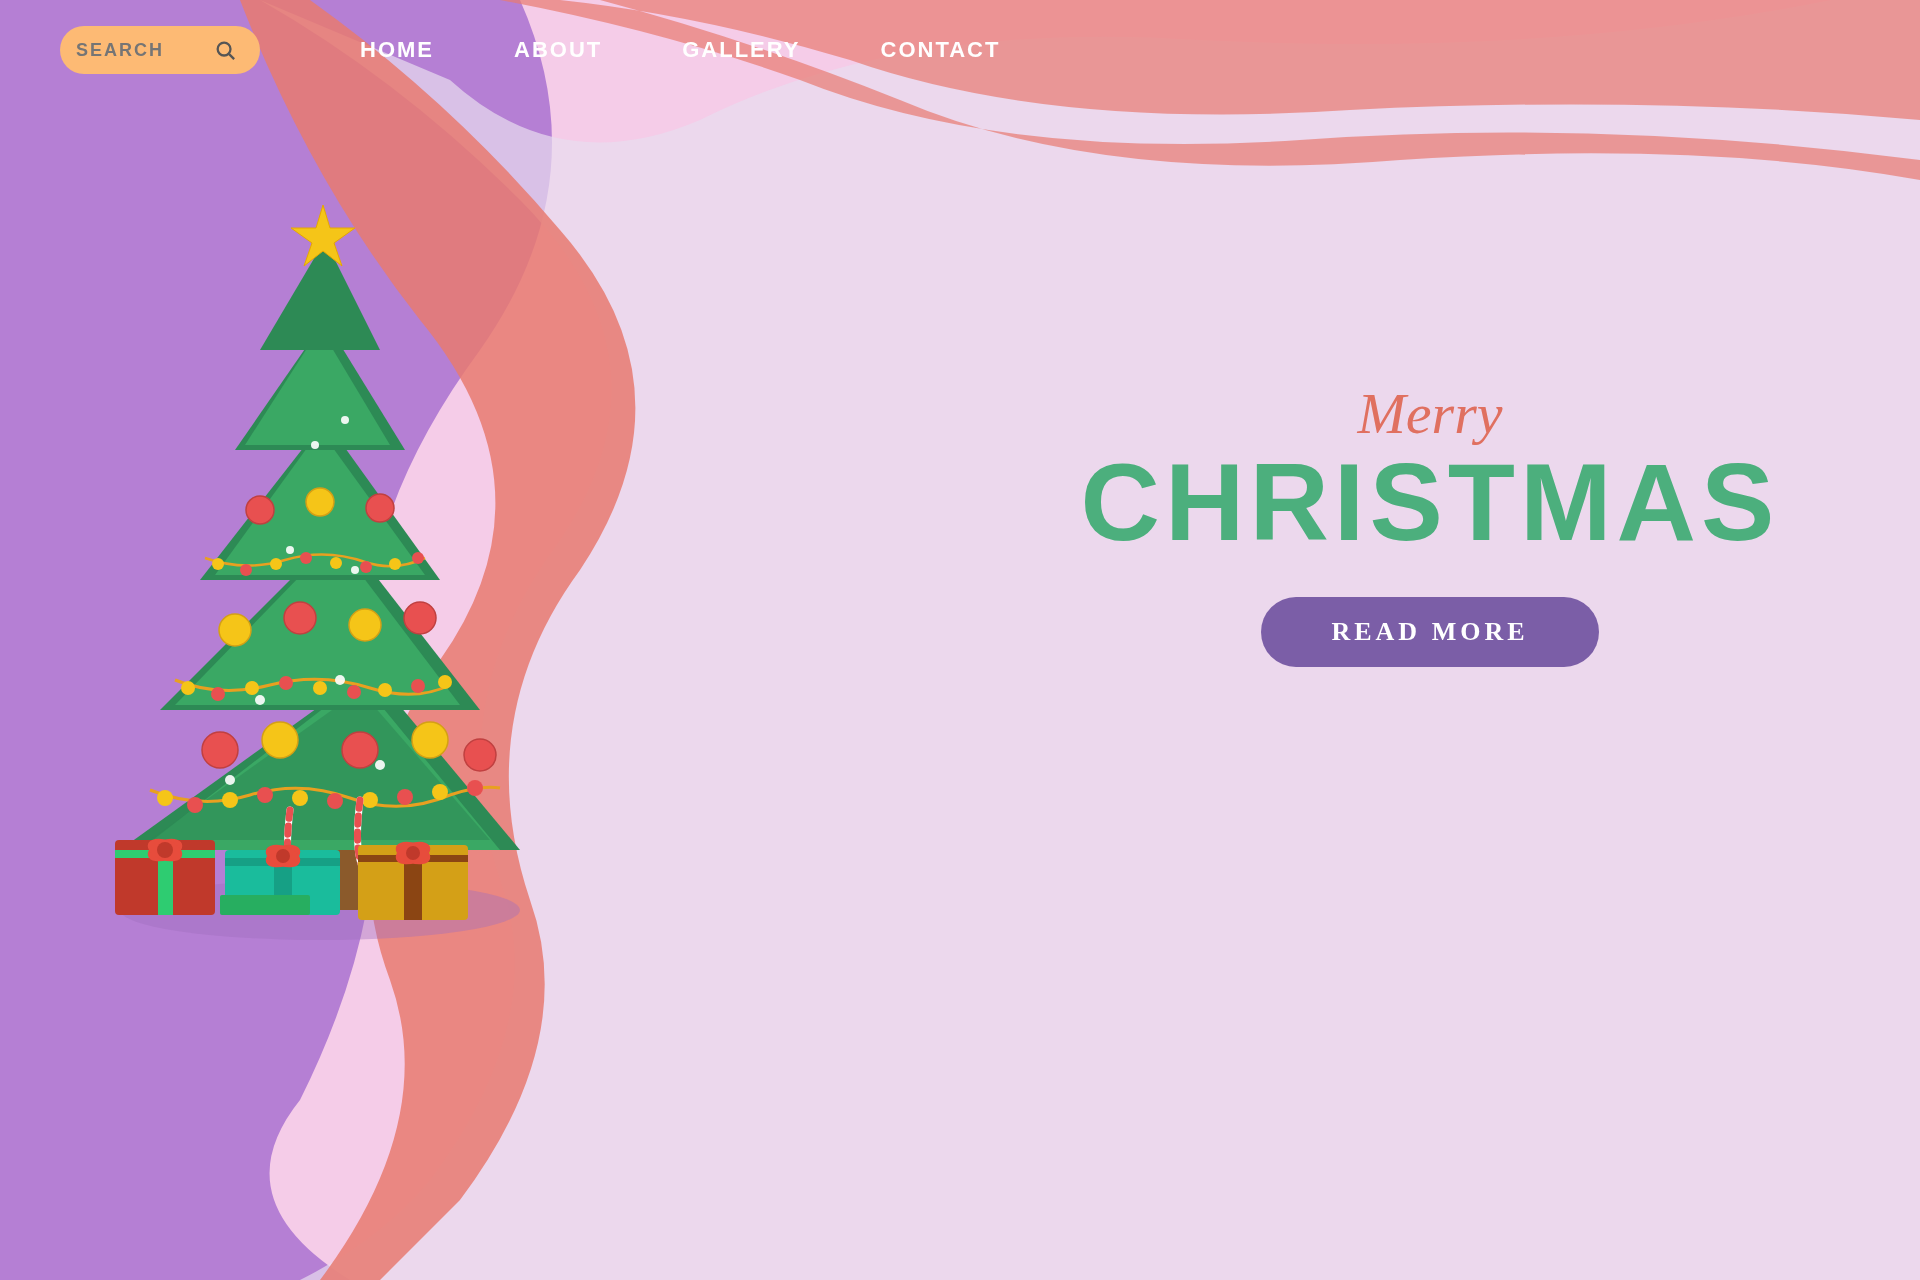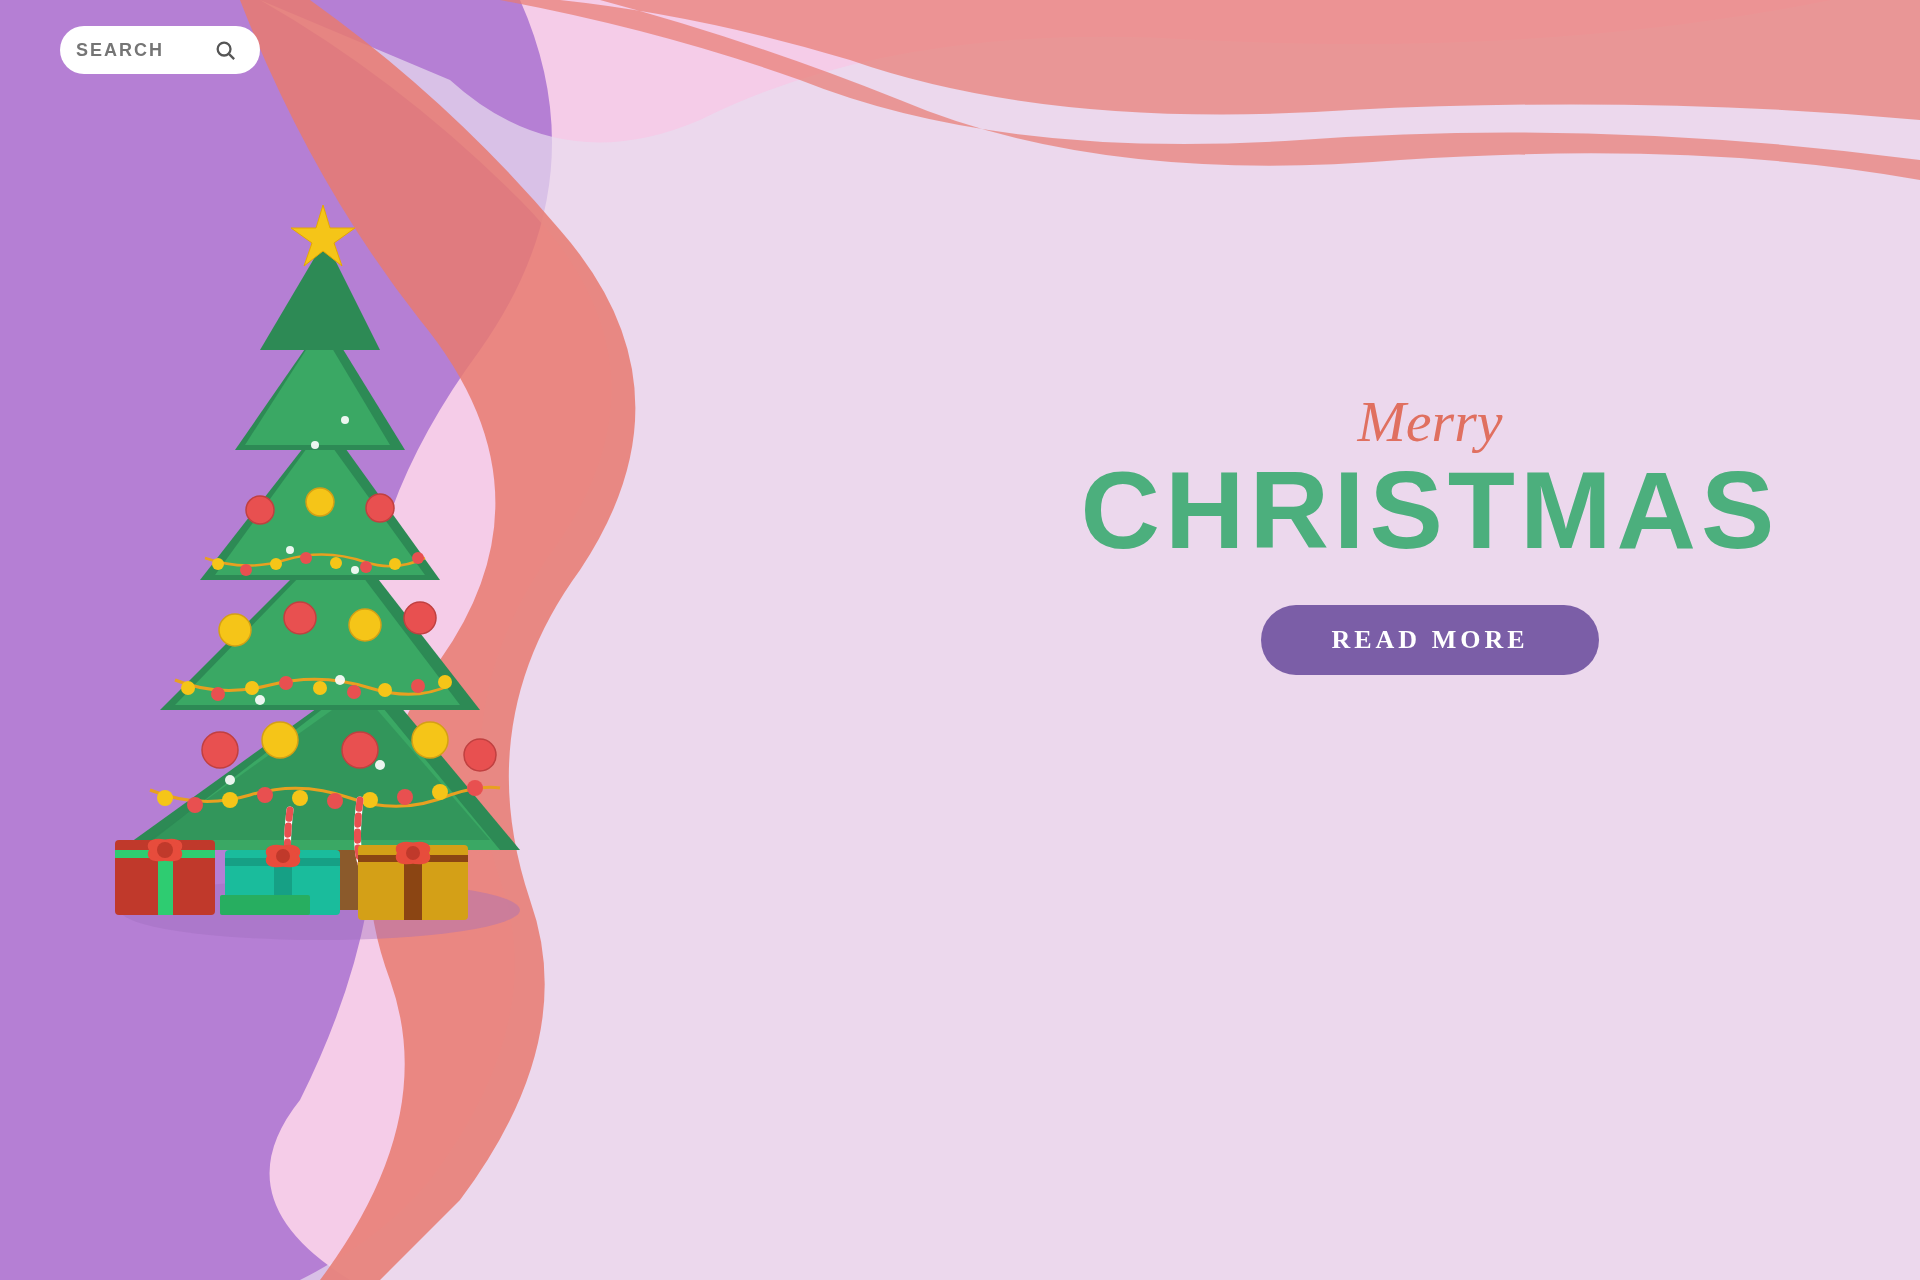--- a/index.html
+++ b/index.html
@@ -29,21 +29,21 @@
       display: flex;
       align-items: center;
       padding: 0 60px;
       z-index: 100;
       gap: 60px;
     }
 
     .search-box {
       display: flex;
       align-items: flex-end;
-      background: #ffffff;
+      background: #fdba74;
       border-radius: 25px;
       padding: 13px 16px;
       gap: 8px;
       width: 200px;
     }
 
     .search-box input {
       border: none;
       outline: none;
       font-size: 18px;
@@ -95,21 +95,21 @@
       position: absolute;
       top: 0; left: 0;
       width: 100%; height: 100%;
       z-index: 2;
     }
 
     
     .content {
       position: absolute;
       right: 100px;
-      top: 388px;
+      top: 380px;
       width: 780px;
       text-align: center;
       z-index: 10;
     }
 
     .merry-text {
       font-size: 58px;
       color: #e07060;
       font-style: italic;
       font-family: Georgia, serif;
@@ -210,20 +210,26 @@
 </svg>
 
 <nav class="navbar">
   <div class="search-box">
     <input type="text" placeholder="SEARCH" style="">
     <svg class="search-icon-svg" viewBox="0 0 24 24" fill="none" stroke="currentColor" stroke-width="2.5">
       <circle cx="11" cy="11" r="7"></circle>
       <line x1="16.5" y1="16.5" x2="22" y2="22"></line>
     </svg>
   </div>
+  <div class="nav-links">
+    <a class="nav-link">HOME</a>
+    <a class="nav-link">ABOUT</a>
+    <a class="nav-link">GALLERY</a>
+    <a class="nav-link">CONTACT</a>
+  </div>
 </nav>
 
 <div class="logo-box">
   <div>YOUR</div>
   <div>LOGO</div>
 </div>
 
 <div class="tree-area">
   <svg viewBox="0 0 520 850" xmlns="http://www.w3.org/2000/svg">
 

